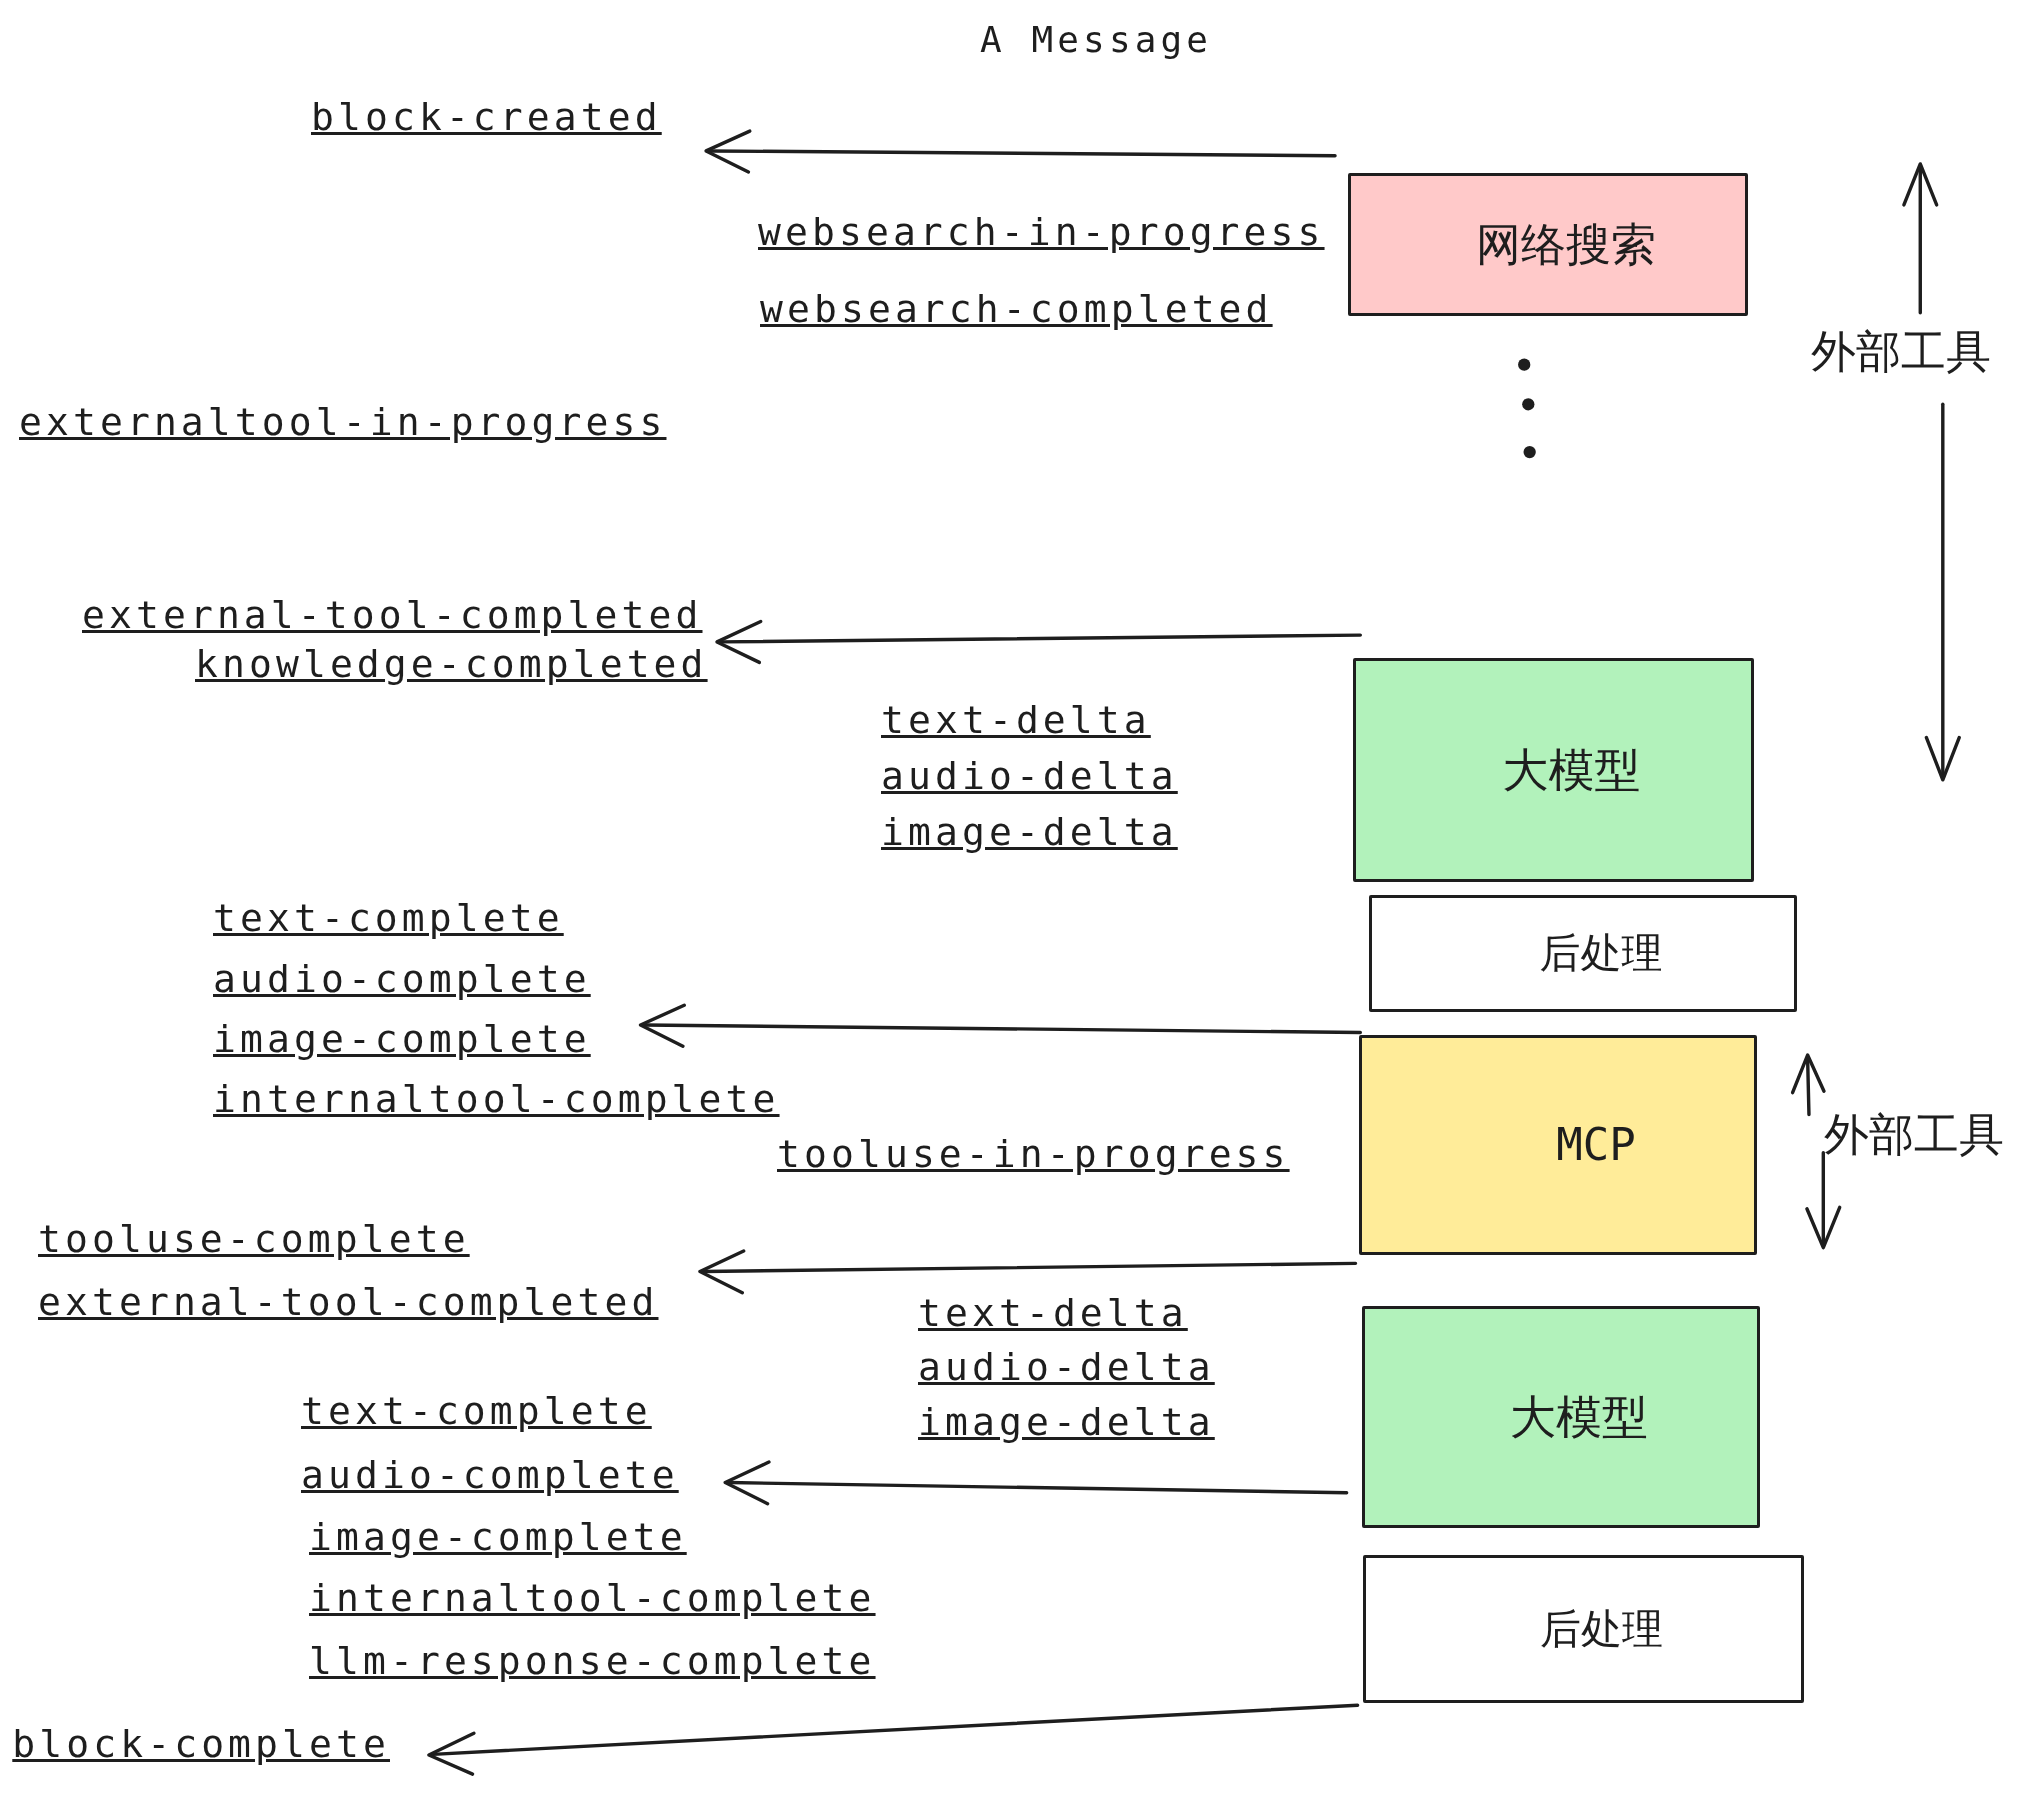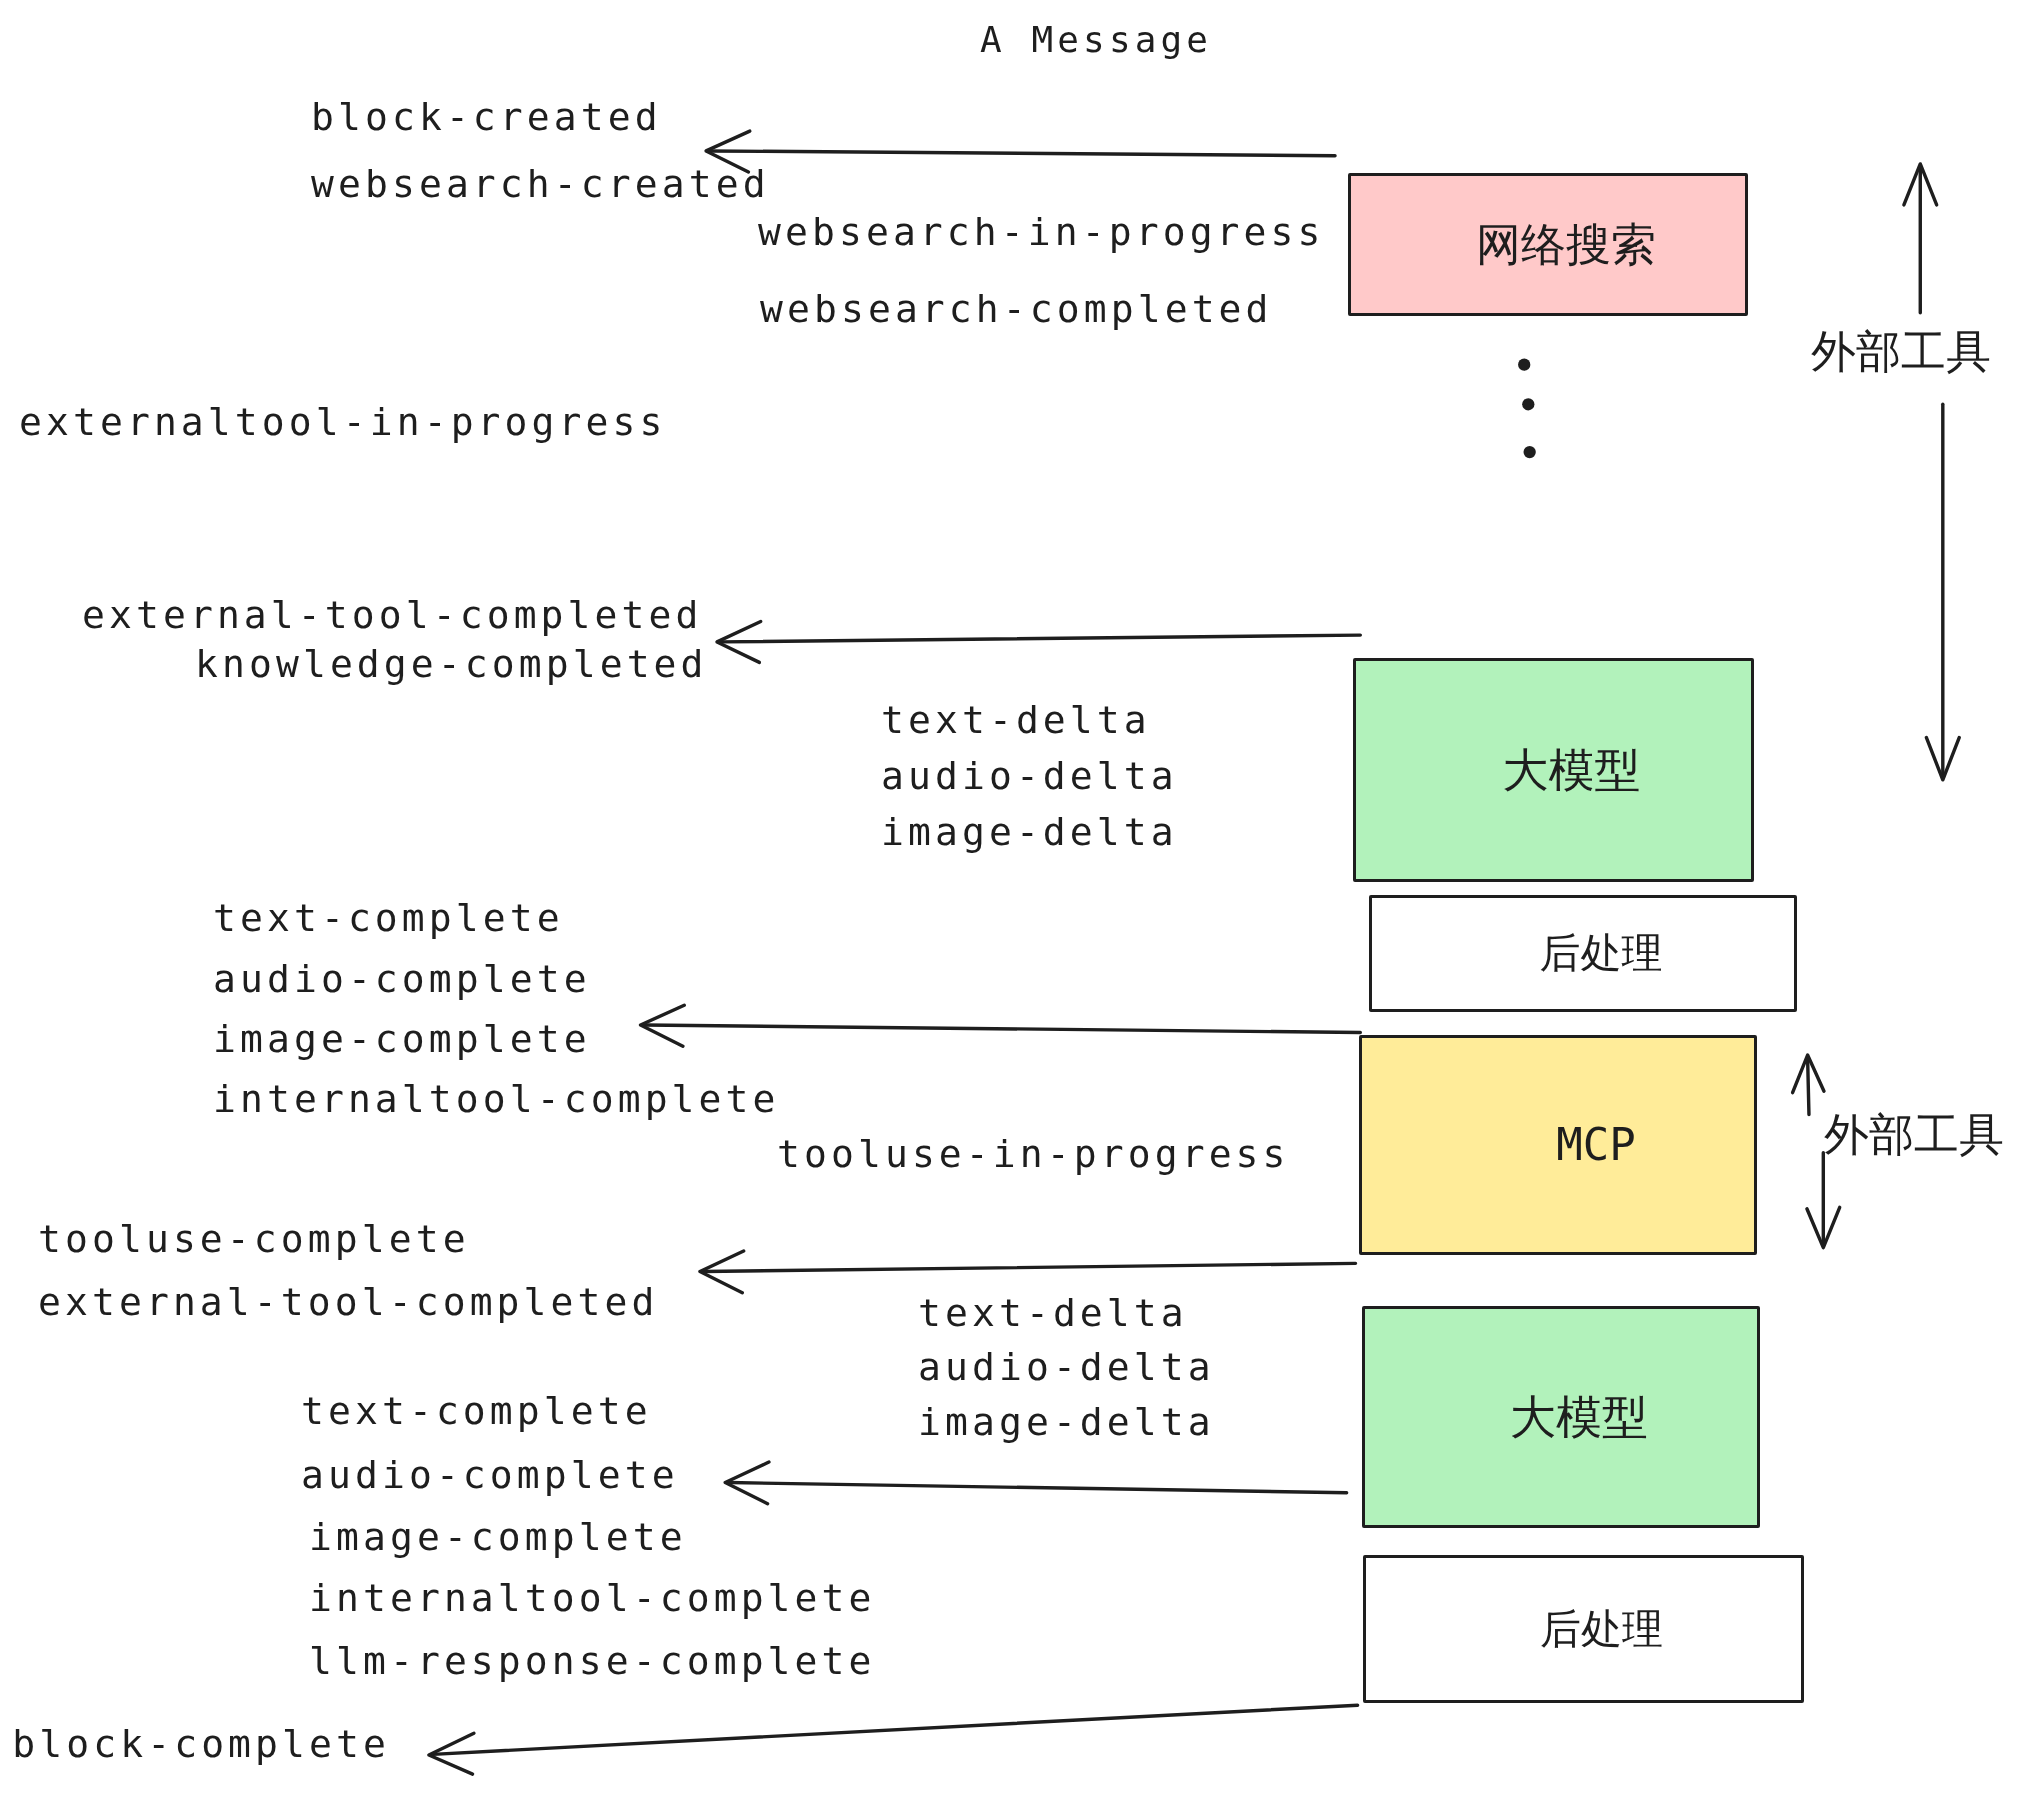--- a/index.html
+++ b/index.html
@@ -7,21 +7,21 @@
     --box_white:#ffffff; --stroke:#1e1e1e; --background:#ffffff;
   }
   html,body{margin:0;padding:0;background:var(--background);}
   #canvas{
     position:relative; width:2035px; height:1796px;
     background:var(--background); overflow:hidden;
     font-family:"DejaVu Sans Mono", monospace; color:var(--stroke);
   }
   .evt{
     position:absolute; white-space:nowrap; line-height:1;
-    font-size:38px; letter-spacing:4.1px; color:var(--stroke);
+    font-size:38px; letter-spacing:4.1px; color:var(--stroke);text-decoration:underline;
   }
   .title{
     position:absolute; white-space:nowrap; line-height:1;
     font-size:36px; letter-spacing:4.1px; transform:translateX(-50%);
   }
   .cjk{
     position:absolute; white-space:nowrap; line-height:1;
     font-family:"DejaVu Sans", sans-serif; font-size:45px; color:var(--stroke);
   }
   .box{
@@ -121,21 +121,20 @@
     <span class="lbl" style="font-size:46px">大模型</span>
   </div>
   <div class="box white" style="left:1363px;top:1555px;width:441px;height:148px">
     <span class="lbl" style="font-size:41px">后处理</span>
   </div>
 
   <div class="cjk" style="left:1811px;top:329px">外部工具</div>
   <div class="cjk" style="left:1824px;top:1112px">外部工具</div>
 
   <div class="evt" style="left:311px;top:98px">block-created</div>
-  <div class="evt" style="left:311px;top:165px">websearch-created</div>
   <div class="evt" style="left:758px;top:213px">websearch-in-progress</div>
   <div class="evt" style="left:760px;top:290px">websearch-completed</div>
   <div class="evt" style="left:19px;top:403px">externaltool-in-progress</div>
   <div class="evt" style="left:82px;top:596px">external-tool-completed</div>
   <div class="evt" style="left:195px;top:645px">knowledge-completed</div>
   <div class="evt" style="left:881px;top:701px">text-delta</div>
   <div class="evt" style="left:881px;top:757px">audio-delta</div>
   <div class="evt" style="left:881px;top:813px">image-delta</div>
   <div class="evt" style="left:213px;top:899px">text-complete</div>
   <div class="evt" style="left:213px;top:960px">audio-complete</div>

